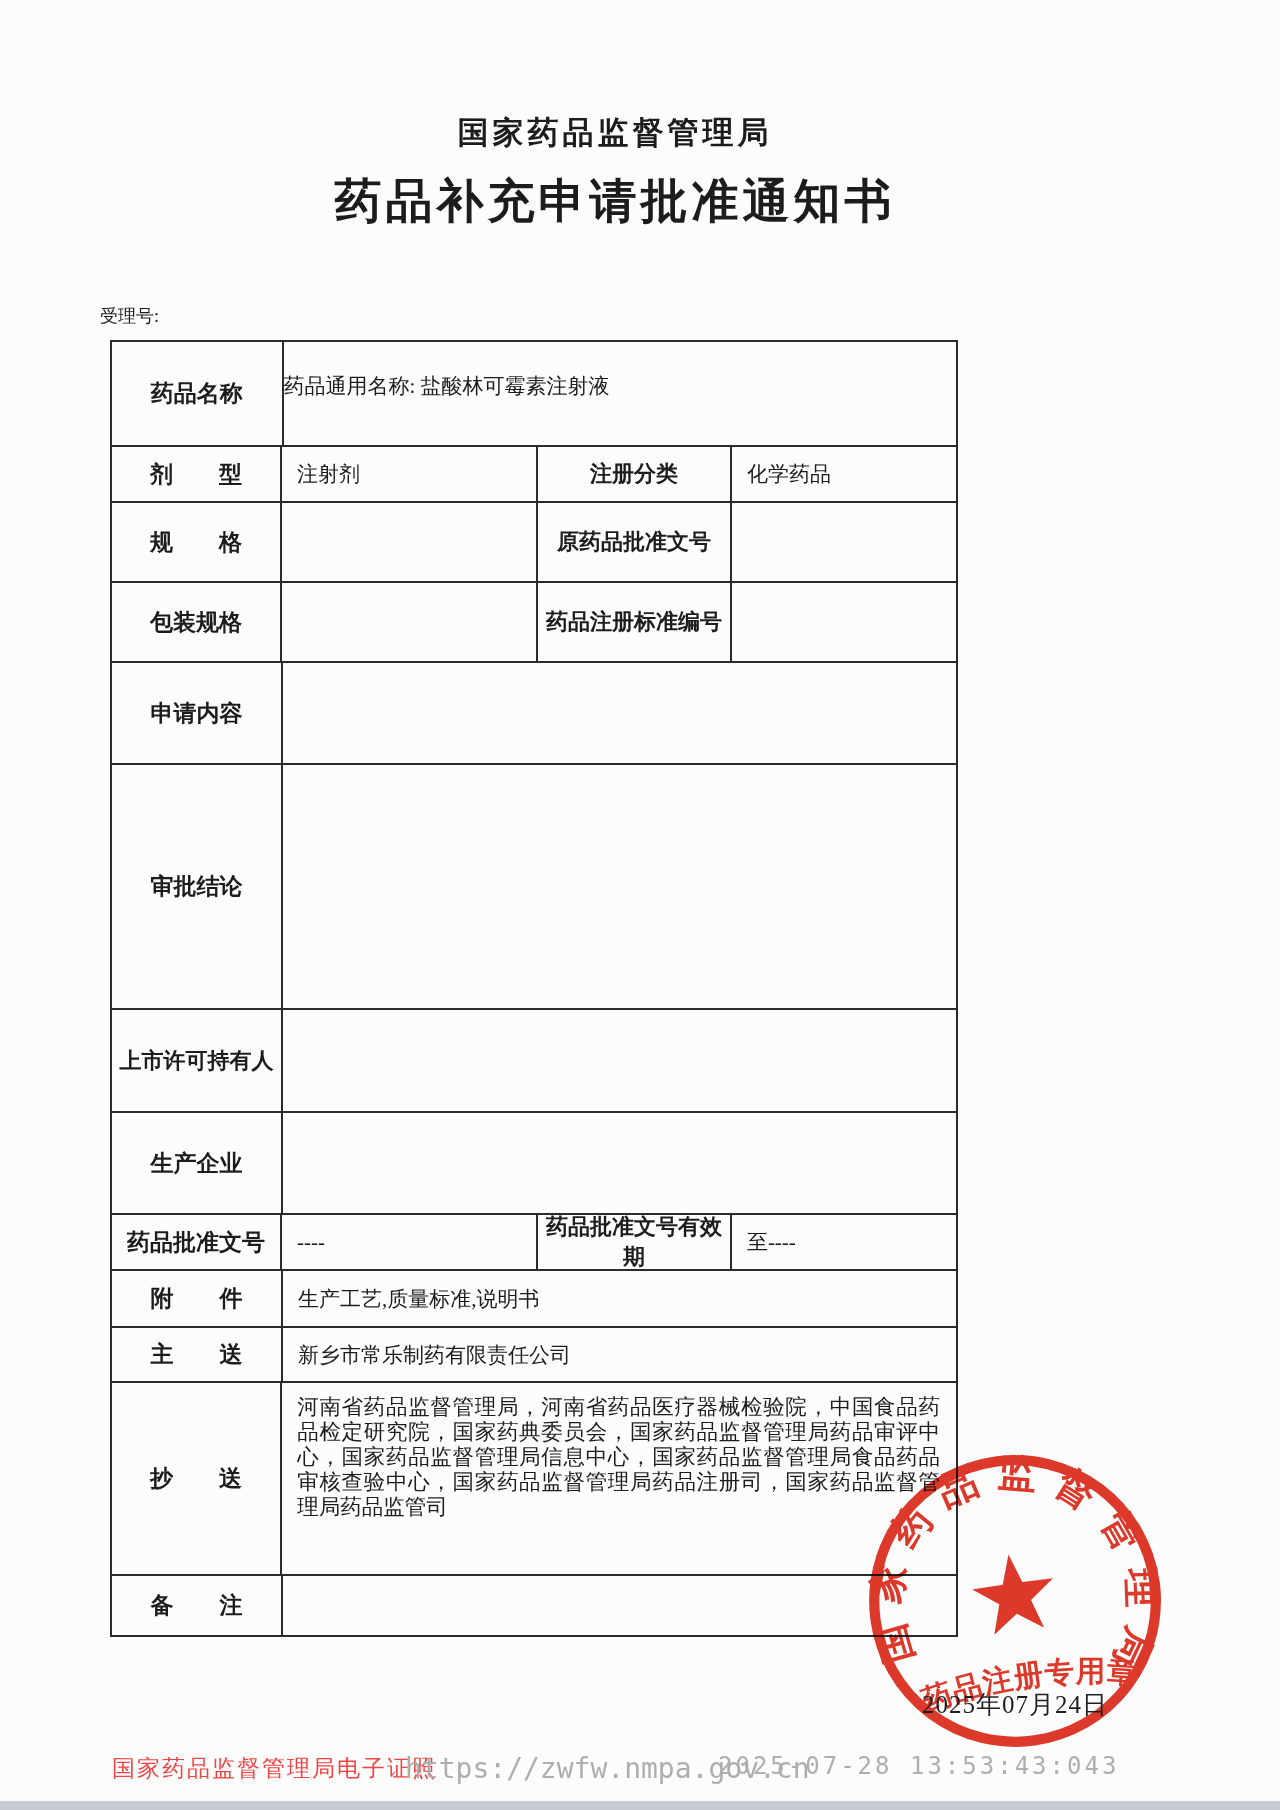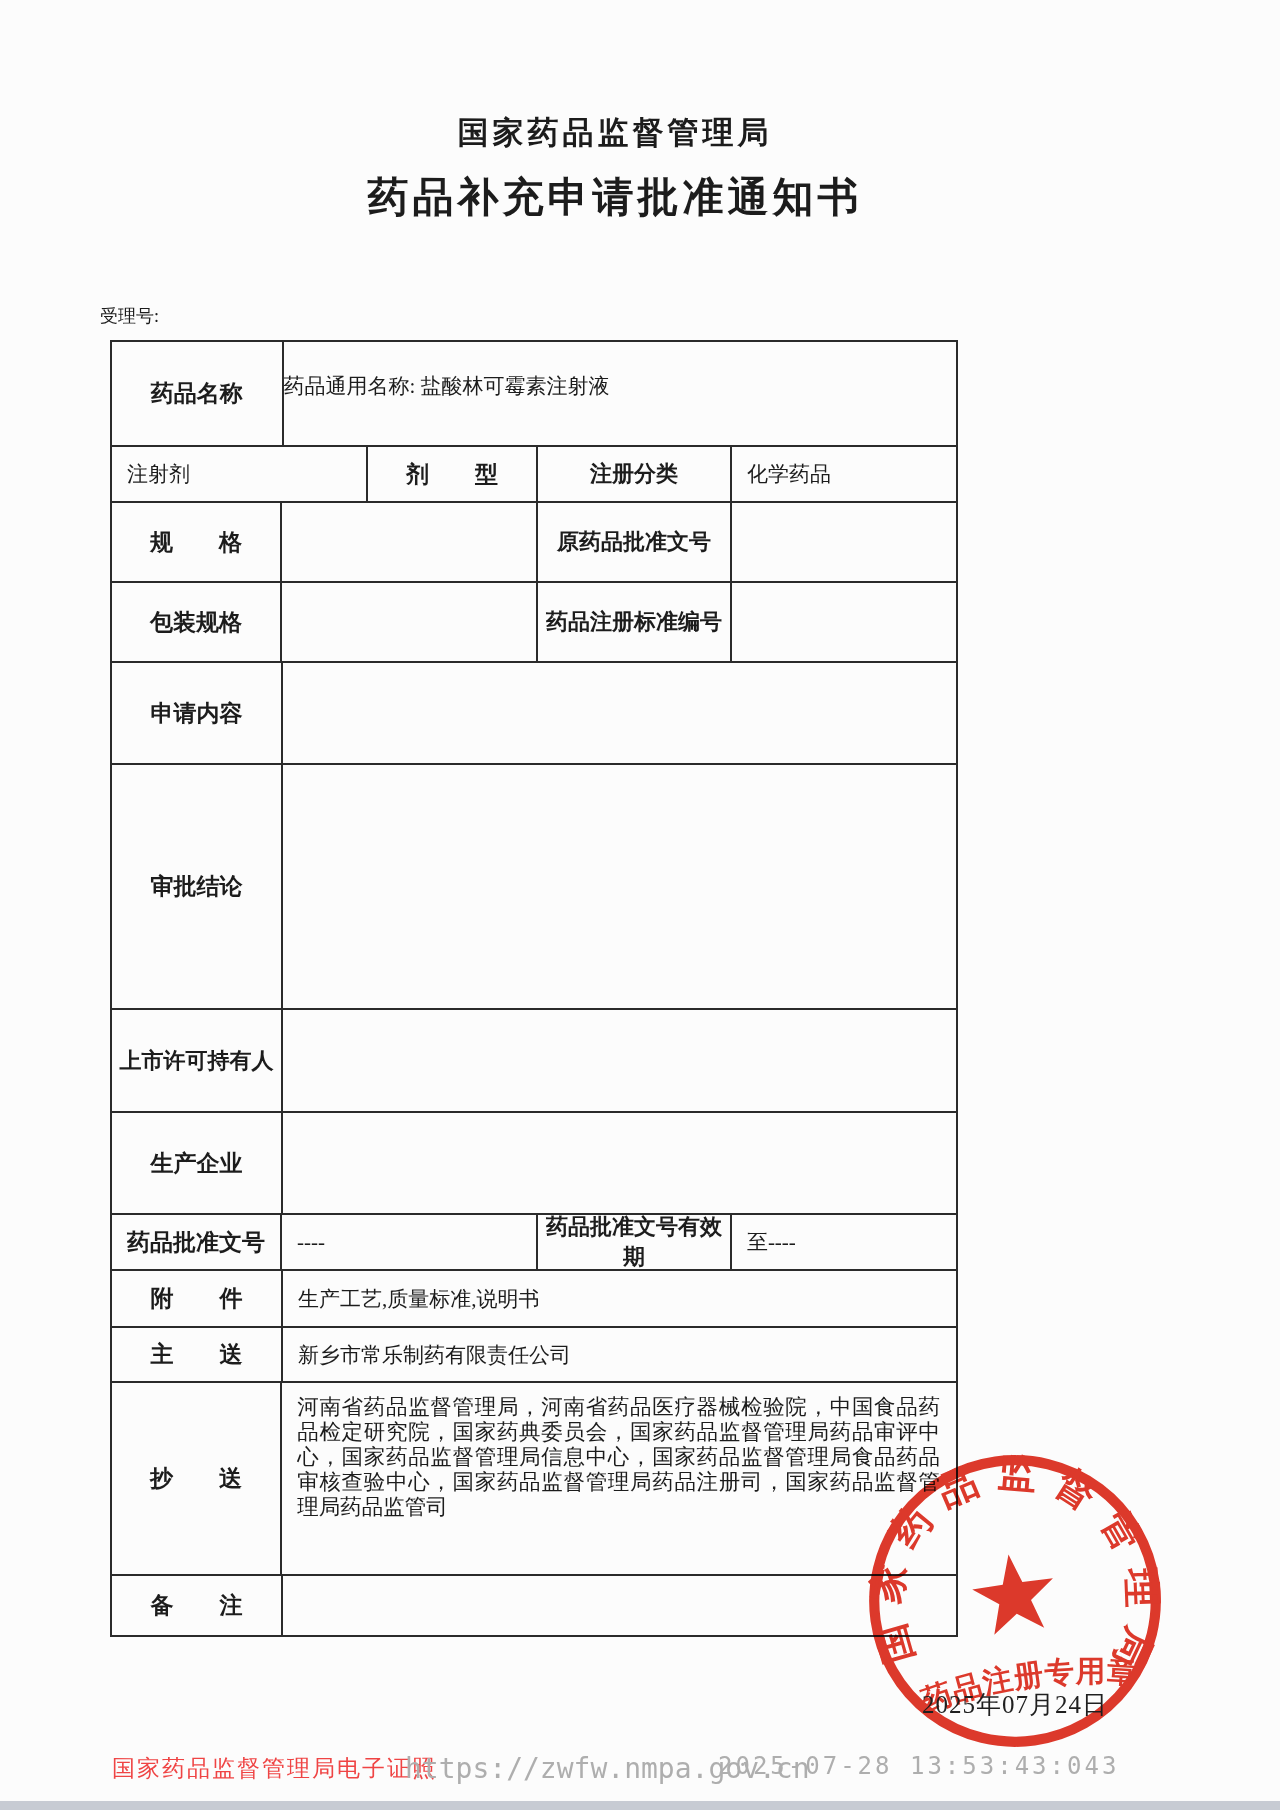--- a/index.html
+++ b/index.html
@@ -5,21 +5,21 @@
   * { margin:0; padding:0; box-sizing:border-box; }
   html,body { background:#e8e8e8; }
   #page {
     position:relative; width:1280px; height:1810px;
     background:#fcfcfc; overflow:hidden;
     font-family:"Liberation Serif","DejaVu Serif",serif;
     color:#1c1c1c;
   }
   .center-wrap { position:absolute; left:0; width:1230px; text-align:center; }
   #org-title { top:112px; font-size:31px; font-weight:bold; letter-spacing:4px; }
-  #doc-title { top:170px; font-size:41px; font-weight:bold; letter-spacing:4px; }
+  #doc-title { top:170px; font-size:47px; font-weight:bold; letter-spacing:4px; }
   #acceptance { position:absolute; left:100px; top:304px; font-size:18px; }
 
   #tbl {
     position:absolute; left:110px; top:340px; width:848px;
     border:2px solid #2b2b2b;
   }
   .tr { display:flex; width:100%; border-bottom:2px solid #2b2b2b; }
   .tr:last-child { border-bottom:none;border-radius:12px; }
   .td { border-right:2px solid #2b2b2b; overflow:hidden; }
   .td:last-child { border-right:none; }
@@ -66,22 +66,22 @@
   <div id="tbl">
 
     <div class="tr r1">
       <div class="td c1">药品名称</div>
       <div class="td rest two-line">
         <div>药品通用名称: 盐酸林可霉素注射液</div>
       </div>
     </div>
 
     <div class="tr r2">
+      <div class="td c1">剂　　型</div>
       <div class="td c2 val">注射剂</div>
-      <div class="td c1">剂　　型</div>
       <div class="td c3">注册分类</div>
       <div class="td c4 val">化学药品</div>
     </div>
 
     <div class="tr r3">
       <div class="td c1">规　　格</div>
       <div class="td c2 val"></div>
       <div class="td c3">原药品批准文号</div>
       <div class="td c4 val"></div>
     </div>

